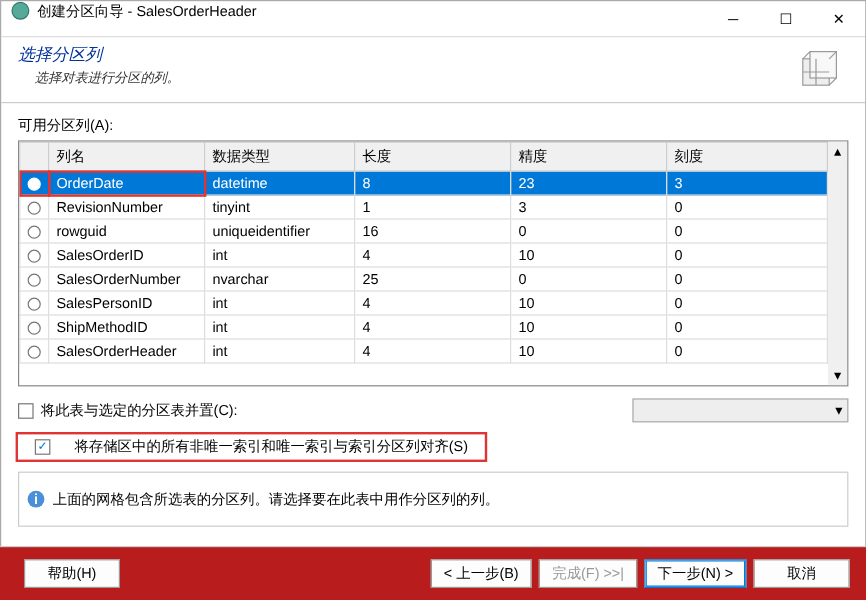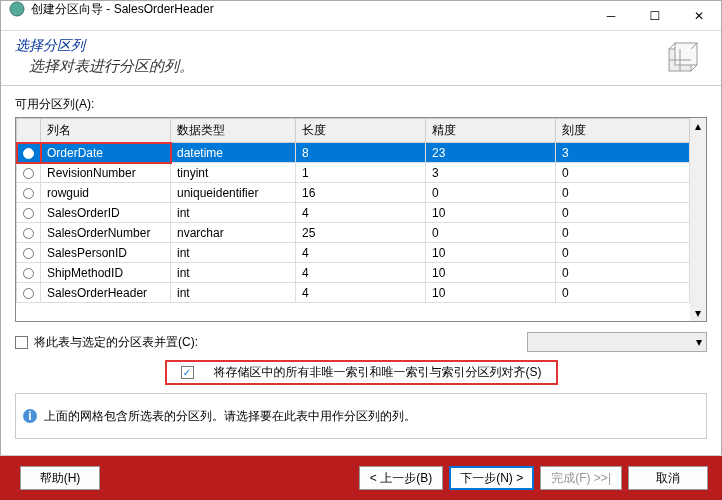--- a/index.html
+++ b/index.html
@@ -5,42 +5,42 @@
 * { box-sizing: border-box; margin: 0; padding: 0; font-family: "Microsoft YaHei", "Segoe UI", sans-serif; font-size: 12px; }
 body { background: #fff; width: 722px; height: 500px; overflow: hidden; border: 1px solid #aaa; }
 .titlebar { height: 30px; display: flex; align-items: flex-start; padding-left: 8px; border-bottom: 1px solid #ddd; }
 .titlebar .appicon { width: 16px; height: 16px; margin-right: 6px; }
 .titlebar .title { flex: 1; }
 .winbtns { display: flex; }
 .winbtn { width: 44px; height: 30px; display: flex; align-items: center; justify-content: center; color: #000; }
 .header { padding: 6px 14px 8px 14px; display: flex; align-items: flex-start; border-bottom: 1px solid #ccc; font-style: italic; }
 .header-text { flex: 1; }
 .header h1 { font-size: 14px; font-weight: normal; color: #003399; margin-bottom: 2px; }
-.header p { font-size: 15px; color: #333; padding-left: 14px; }
+.header p { font-size: 11px; color: #333; padding-left: 14px; }
 .cube { width: 40px; height: 40px; margin-right: 4px; }
 .body { padding: 10px 14px; }
 .section-label { margin-bottom: 4px; }
 .table-wrap { border: 1px solid #888; height: 205px; overflow: hidden; position: relative; }
 .table-scroll { width: 16px; position: absolute; right: 0; top: 0; bottom: 0; background: #f0f0f0; display:flex; flex-direction:column; align-items:center; justify-content:space-between; }
 .scroll-arrow { width:16px; height:16px; display:flex; align-items:center; justify-content:center; background:#f0f0f0; }
 .table-inner { margin-right: 16px; }
 table { width: 100%; border-collapse: collapse; padding-left: 40px; }
 th { background: #f0f0f0; text-align: left; font-weight: normal; padding: 3px 6px; border: 1px solid #ccc; }
 td { padding: 2px 6px; border: 1px solid #ddd; height: 20px; }
 .radio-cell { width: 18px; text-align: center; }
 .radio { width: 11px; height: 11px; border: 1px solid #777; border-radius: 50%; display: inline-block; vertical-align: middle; background:#fff; position:relative; }
 .radio.sel::after { content:''; width:5px; height:5px; background:#fff; border-radius:50%; position:absolute; left:2px; top:2px; }
 tr.selected td { background: #0078d7; color: #fff; }
 tr.selected .radio { border-color:#fff; }
 .hl-red { outline: 2px solid #e03434; outline-offset: -1px; }
 .col-name { width: 130px; }
 .col-type { width: 125px; }
 .col-len { width: 130px; }
 .col-prec { width: 130px; }
-.chk-row { display:flex; align-items:center; margin-top:10px; gap:6px;justify-content:center; }
+.chk-row { display:flex; align-items:center; margin-top:10px; gap:6px; }
 .chk { width:13px; height:13px; border:1px solid #777; display:inline-flex; align-items:center; justify-content:center; background:#fff; }
 .chk.on::after { content:'✓'; font-size:10px; color:#0078d7; line-height:1; }
 .dropdown { flex:0 0 180px; margin-left:auto; height:20px; border:1px solid #aaa; background:#eee; display:flex; align-items:center; justify-content:flex-end; padding-right:4px; }
 .info-row { margin-top:10px; padding:6px; border:1px solid #ccc; display:flex; align-items:center; gap:6px; height:46px; }
 .info-icon { width:16px; height:16px; flex-shrink:0; }
 .footer { position:absolute; bottom:0; left:0; right:0; border-top:1px solid #ccc; padding:10px 14px; display:flex; align-items:center; background:#b91c1c; }
 .btn { min-width:80px; height:24px; border:1px solid #999; background:#fdfdfd; display:inline-flex; align-items:center; justify-content:center; padding:0 10px; margin-left:6px; }
 .btn.primary { border:1px solid #0078d7; box-shadow: inset 0 0 0 1px #0078d7; }
 .btn.disabled { color:#999; }
 .hl-red-box { outline:2px solid #e03434; padding:2px 14px; display:inline-flex; align-items:center; gap:20px; }
@@ -189,16 +189,16 @@
         <text x="8" y="12" text-anchor="middle" fill="#fff" font-size="11" font-weight="bold">i</text>
       </svg>
     <span>上面的网格包含所选表的分区列。请选择要在此表中用作分区列的列。</span>
   </div>
 </div>
 
 <div class="footer">
   <div class="btn">帮助(H)</div>
   <div class="spacer"></div>
   <div class="btn">&lt; 上一步(B)</div>
+  <div class="btn disabled">完成(F) &gt;&gt;|</div>
   <div class="btn primary">下一步(N) &gt;</div>
-  <div class="btn disabled">完成(F) &gt;&gt;|</div>
   <div class="btn">取消</div>
 </div>
 
 </body></html>

